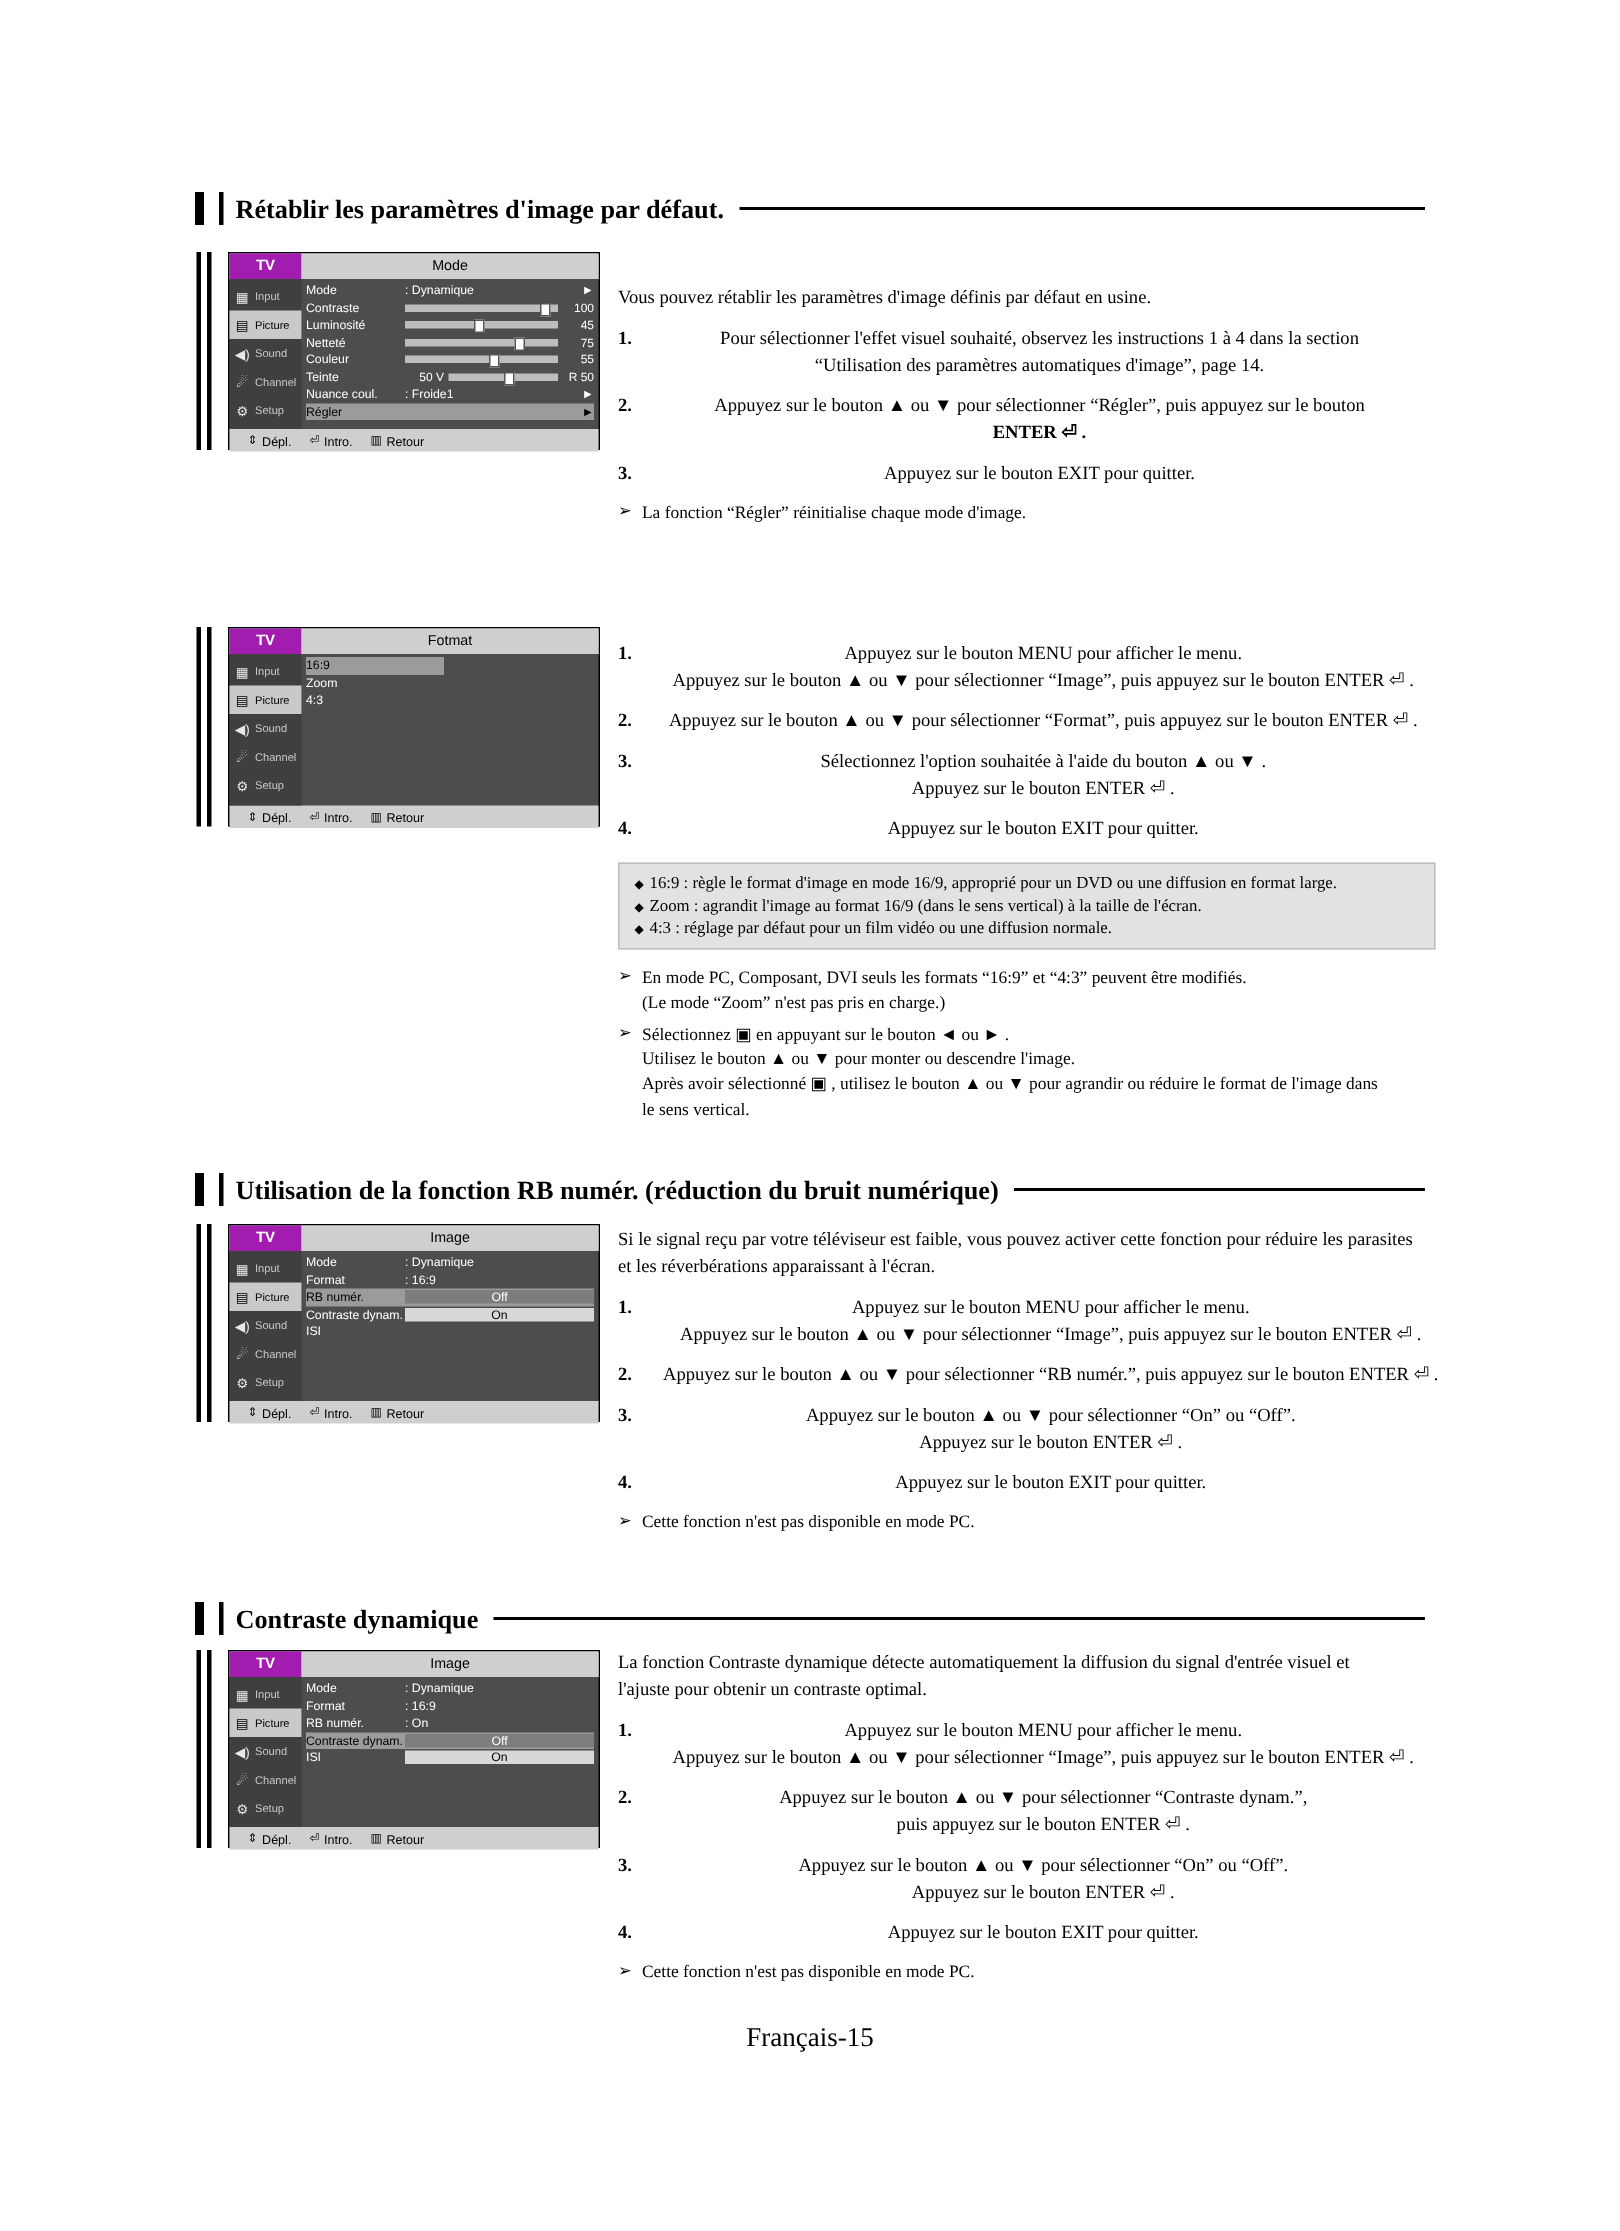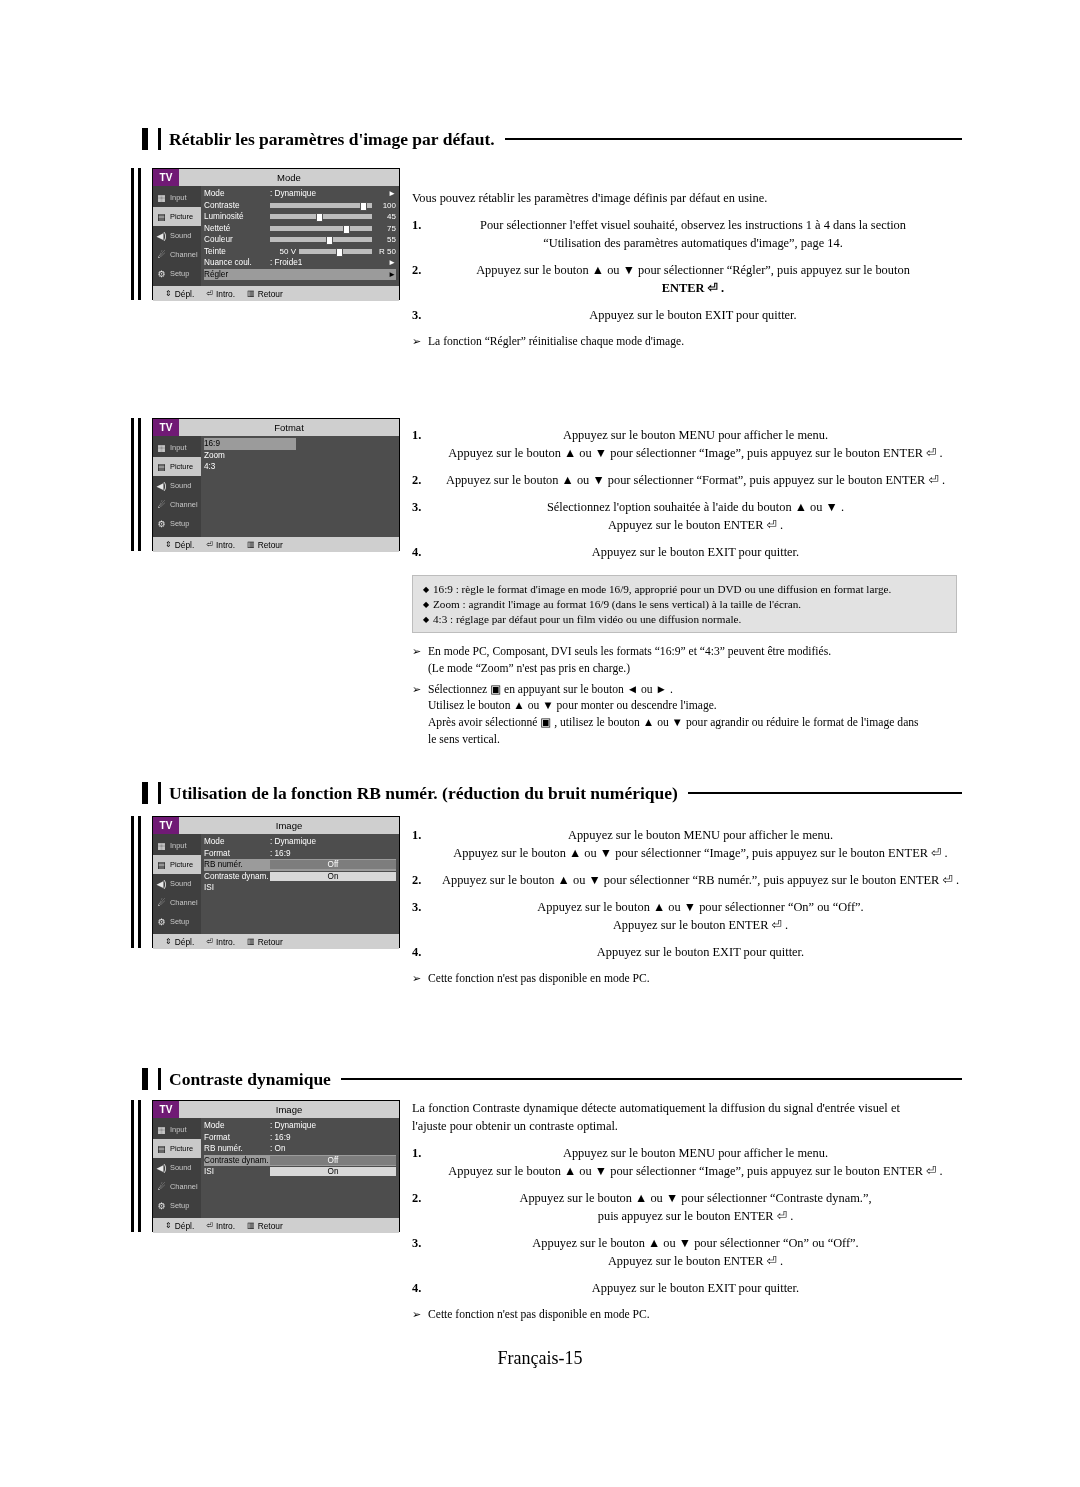--- a/index.html
+++ b/index.html
@@ -6,21 +6,21 @@
   body {
     width:1080px; height:1487px;
     background:#ffffff;
     font-family:"Liberation Serif", serif;
     color:#000;
     position:relative;
   }
   .page { position:relative; width:1080px; height:1487px; }
 
   
-  .section { position:absolute; left:142px; width:820px; }
+  .section { position:absolute; left:130px; width:820px; }
   .heading-wrap { display:flex; align-items:center; }
   .heading-bar { width:6px; height:22px; background:#000; margin-right:10px; flex:0 0 auto; }
   .heading-bar2 { width:3px; height:22px; background:#000; margin-right:8px; flex:0 0 auto; }
   .heading-text {
     font-family:"Liberation Serif", serif;
     font-weight:bold; font-size:17.5px; white-space:nowrap;
   }
   .heading-rule { flex:1 1 auto; height:2px; background:#000; margin-left:10px; }
 
   
@@ -38,21 +38,21 @@
   
   .osd {
     position:absolute;
     background:#4d4d4d;
     border:1px solid #000;
     font-family:"Liberation Sans", sans-serif;
     color:#fff;
     box-sizing:border-box;
   }
   .osd .titlebar { display:flex; height:17px; background:#cfcfcf; color:#000; }
-  .osd .tv { width:26px; background:#701a75; color:#fff; font-size:10px; font-weight:bold;
+  .osd .tv { width:48px; background:#a21caf; color:#fff; font-size:10px; font-weight:bold;
              display:flex; align-items:center; justify-content:center; }
   .osd .titlelabel { flex:1 1 auto; display:flex; align-items:center; justify-content:center;
              font-size:9.5px; color:#000; background:#cfcfcf; }
   .osd .bodyarea { display:flex; }
   .osd .leftcol { width:48px; background:#3f3f3f; padding-top:2px; }
   .osd .licon { display:flex; align-items:center; height:19px; padding-left:2px; }
   .osd .licon .ic { width:13px; height:11px; margin-right:2px; display:flex; align-items:center;
                     justify-content:center; font-size:9px; color:#e8e8e8; }
   .osd .licon .lbl { font-size:7.4px; color:#c9c9c9; }
   .osd .licon.sel { background:#c9c9c9; }
@@ -420,20 +420,23 @@
           <span>Intro.</span>
         </div>
       <div class="fi">
           <span class="fg">▥</span>
           <span>Retour</span>
         </div>
     </div>
   </div>
 
   <div class="body" style="position:absolute; left:412px; top:818px; width:555px;">
+    <div class="para">
+      <span>Si le signal reçu par votre téléviseur est faible, vous pouvez activer cette fonction pour réduire les parasites</span><br><span>et les réverbérations apparaissant à l'écran.</span>
+    </div>
     <ul class="numlist" style="margin-top:9px">
       <li>
           <span class="num">1.</span>
         <span class="txt"><span>Appuyez sur le bouton MENU pour afficher le menu.</span><br><span>Appuyez sur le bouton ▲ ou ▼ pour sélectionner “Image”, puis appuyez sur le bouton ENTER ⏎ .</span></span>
         </li>
       <li>
           <span class="num">2.</span>
         <span class="txt">Appuyez sur le bouton ▲ ou ▼ pour sélectionner “RB numér.”, puis appuyez sur le bouton ENTER ⏎ .</span>
         </li>
       <li>

